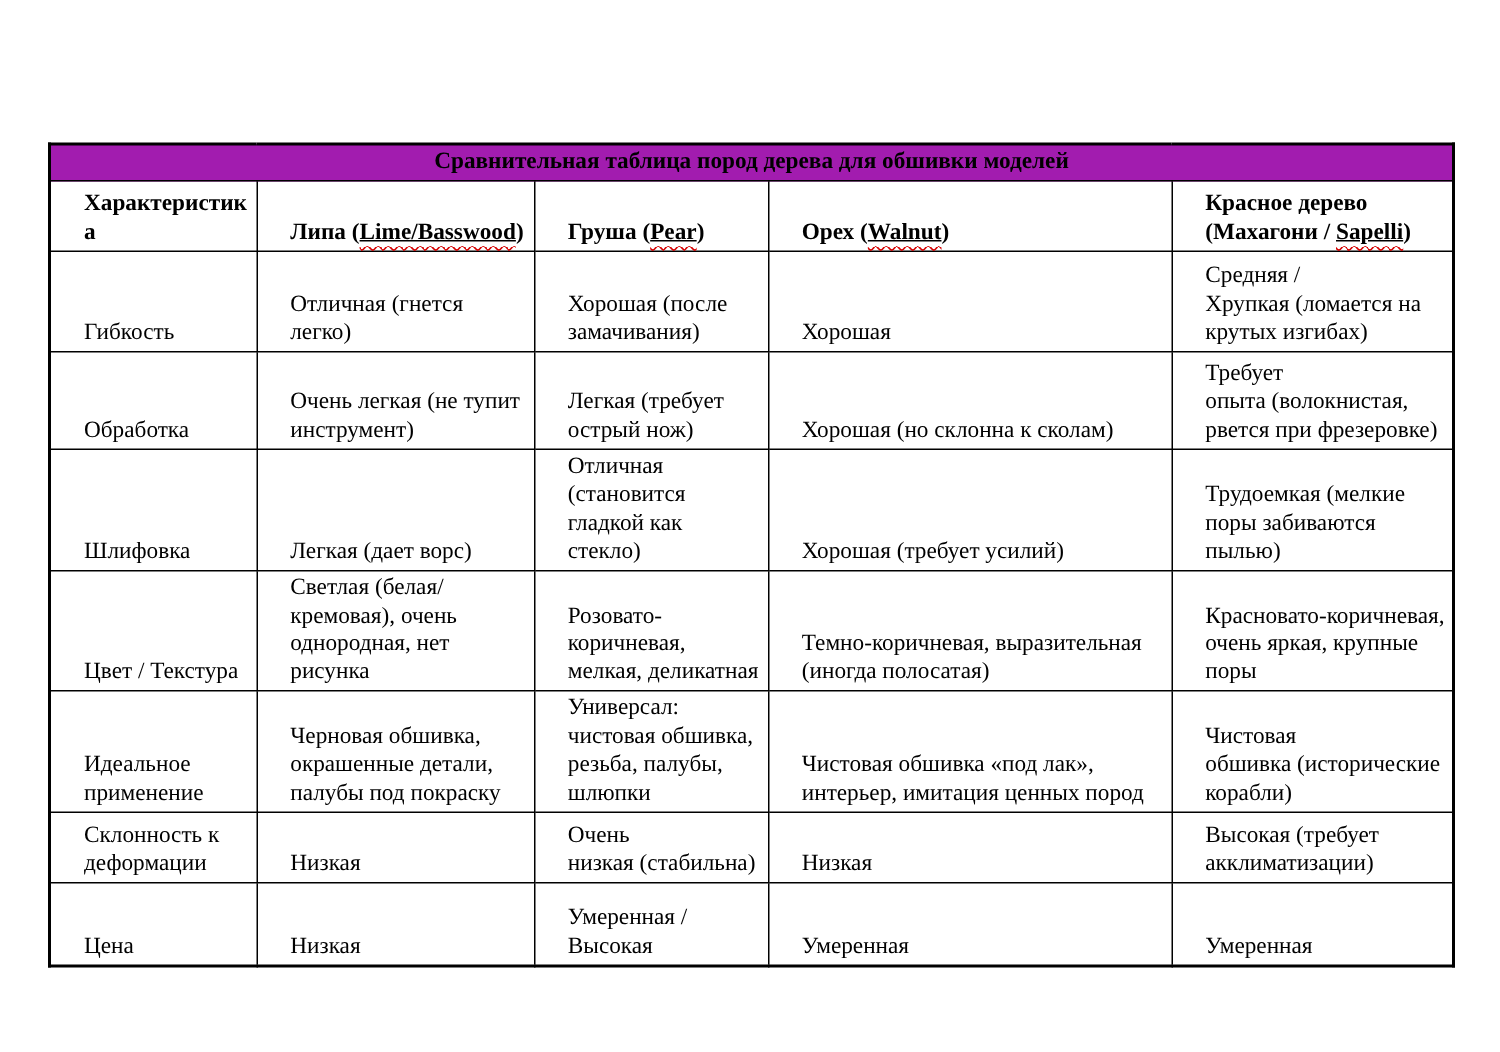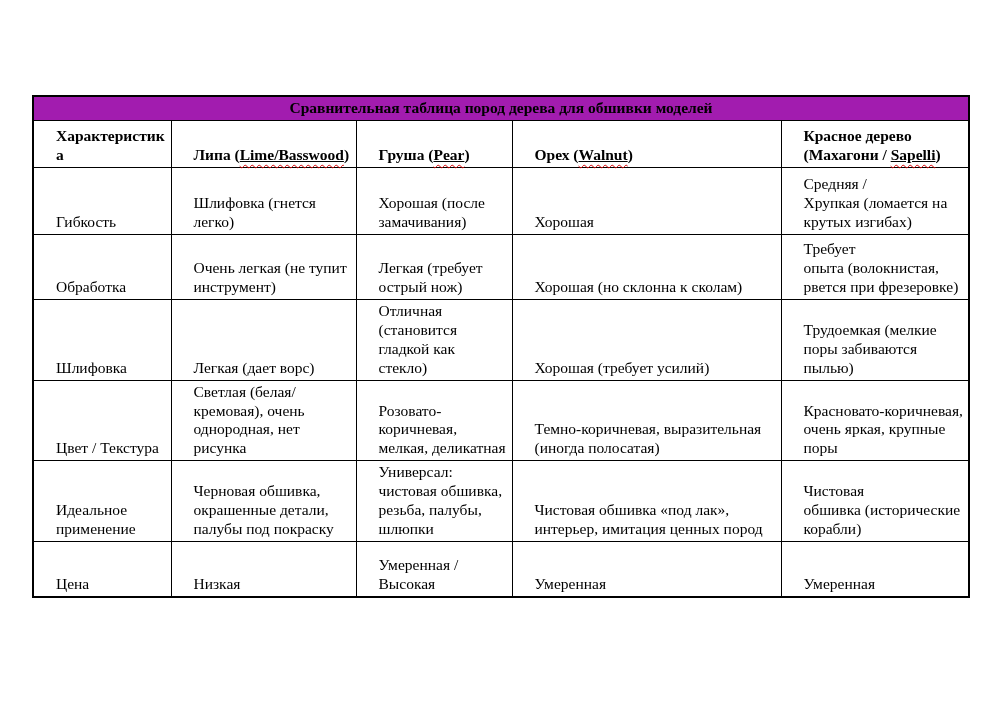--- a/index.html
+++ b/index.html
@@ -86,21 +86,21 @@
       </tr>
       <tr class="header-row" id="header-row">
           <td>Характеристика</td>
           <td>Липа (<span class="u"><span class="wavy">Lime/Basswood</span></span>)</td>
           <td>Груша (<span class="u"><span class="wavy">Pear</span></span>)</td>
           <td>Орех (<span class="u"><span class="wavy">Walnut</span></span>)</td>
           <td>Красное дерево (Махагони / <span class="u"><span class="wavy">Sapelli</span></span>)</td>
         </tr>
         <tr class="r-flex">
           <td>Гибкость</td>
-          <td>Шлифовка (гнется легко)</td>
+          <td>Отличная (гнется легко)</td>
           <td>Хорошая (после замачивания)</td>
           <td>Хорошая</td>
           <td>Средняя /
 Хрупкая (ломается на крутых изгибах)</td>
         </tr>
         <tr class="r-work">
           <td>Обработка</td>
           <td>Очень легкая (не тупит инструмент)</td>
           <td>Легкая (требует острый нож)</td>
           <td>Хорошая (но склонна к сколам)</td>
@@ -123,20 +123,28 @@
         </tr>
         <tr class="r-use">
           <td>Идеальное применение</td>
           <td>Черновая обшивка, окрашенные детали, палубы под покраску</td>
           <td>Универсал:
 чистовая обшивка, резьба, палубы, шлюпки</td>
           <td>Чистовая обшивка «под лак», интерьер, имитация ценных пород</td>
           <td>Чистовая
 обшивка (исторические корабли)</td>
         </tr>
+        <tr class="r-warp">
+          <td>Склонность к деформации</td>
+          <td>Низкая</td>
+          <td>Очень
+низкая (стабильна)</td>
+          <td>Низкая</td>
+          <td>Высокая (требует акклиматизации)</td>
+        </tr>
         <tr class="r-price">
           <td>Цена</td>
           <td>Низкая</td>
           <td>Умеренная /
 Высокая</td>
           <td>Умеренная</td>
           <td>Умеренная</td>
         </tr>
       </tbody>
   </table>

